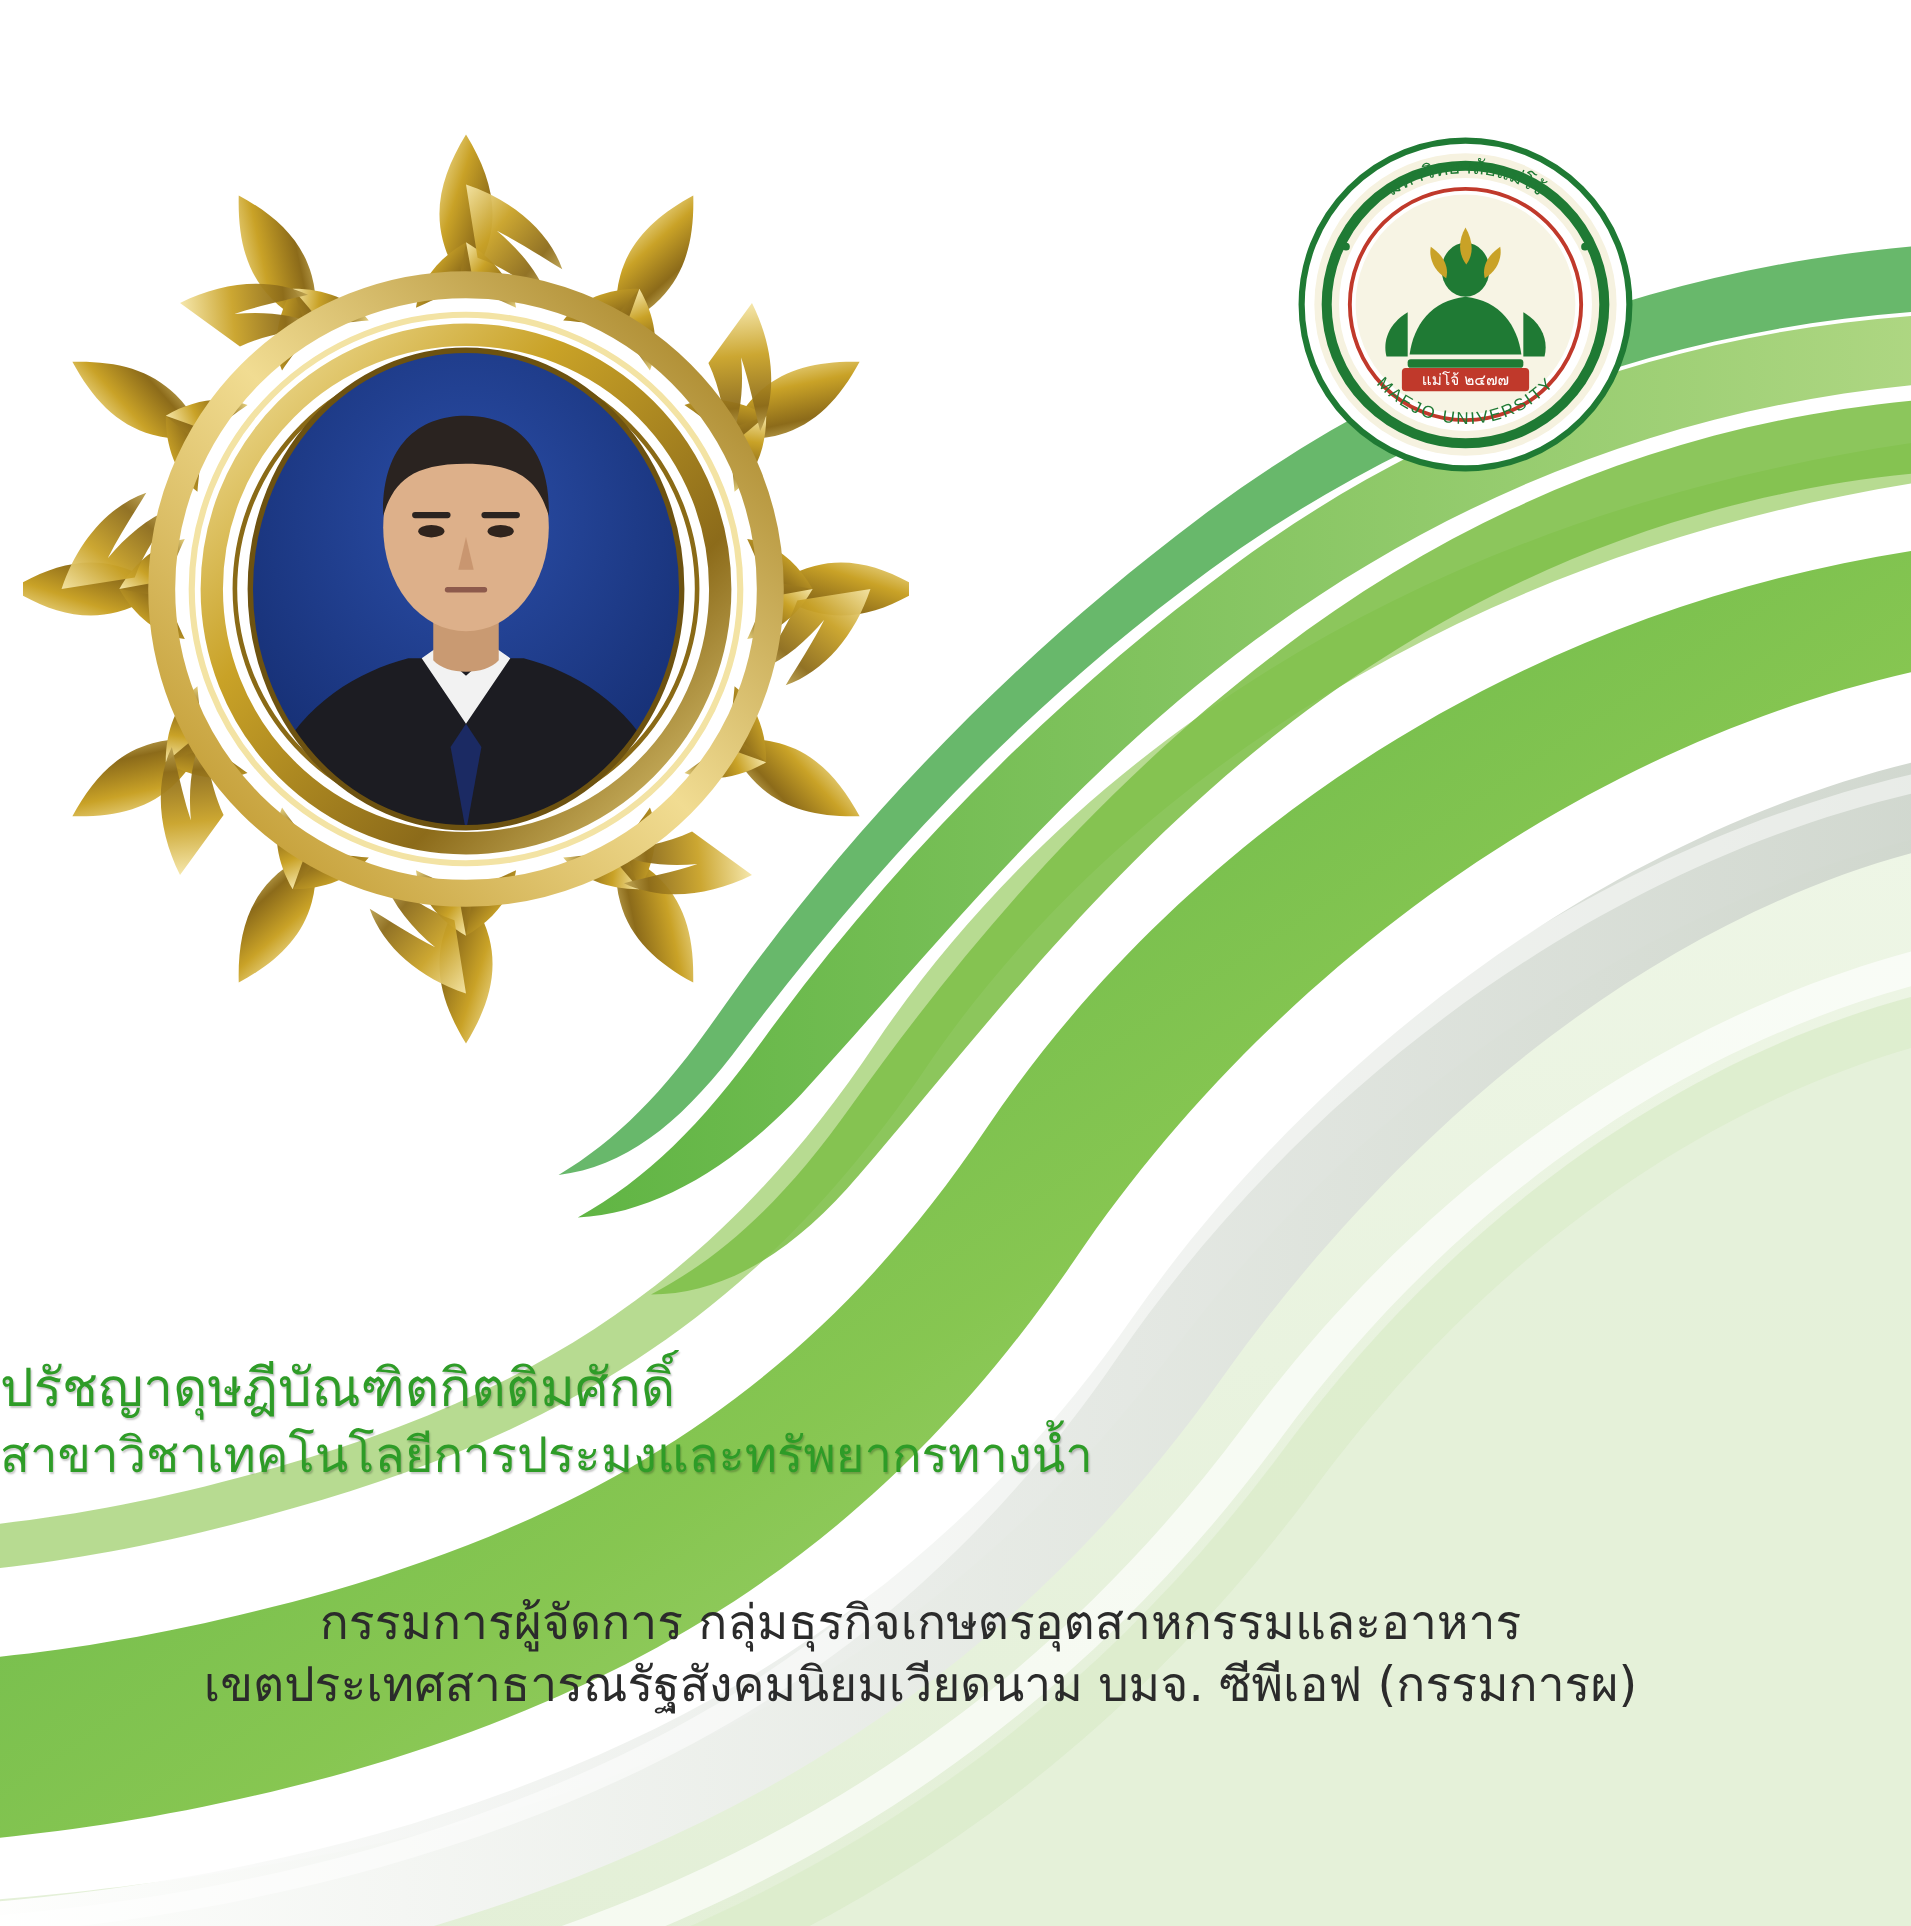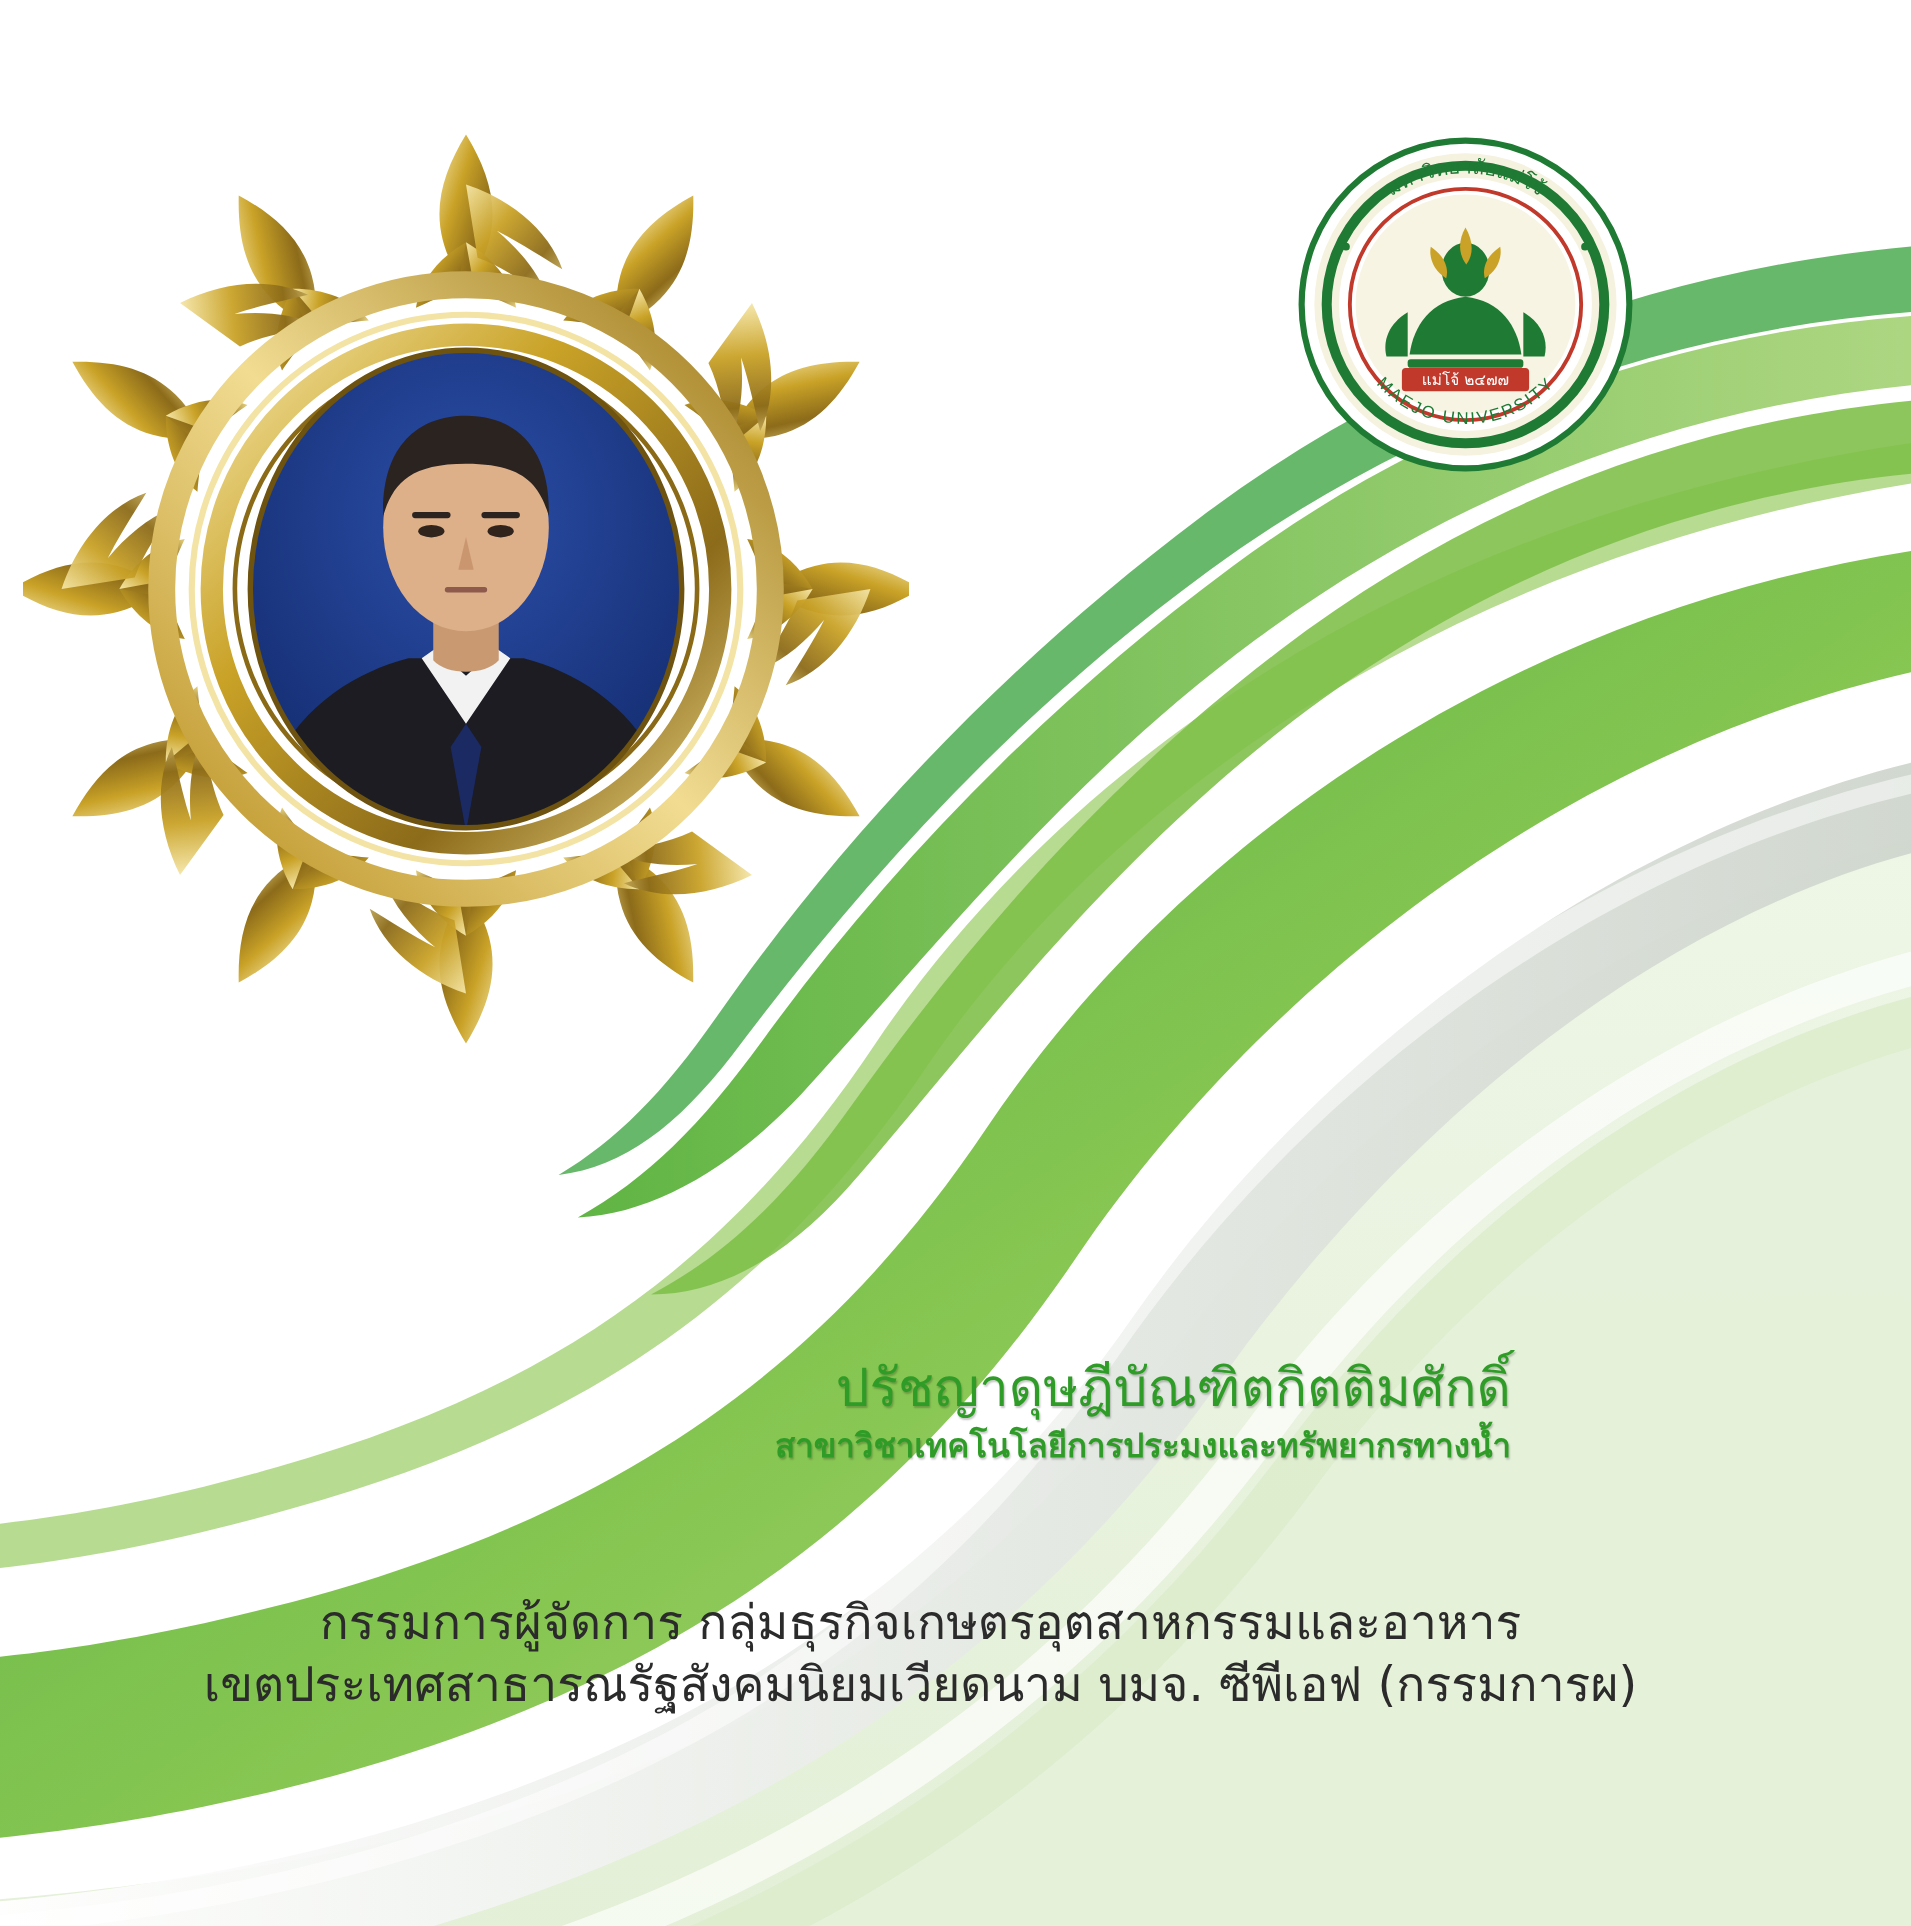--- a/index.html
+++ b/index.html
@@ -66,31 +66,30 @@
     letter-spacing: 0.4px;
     text-shadow: 1.5px 1.9px 2.3px rgba(0,0,0,0.28);
     line-height: 1.12;
   }
 
   .degree {
     position: absolute;
     left: 0;
     top: 1356px;
     width: 1511px;
-    text-align: right;
+    text-align: left;
     color: #2e9c27;
     font-size: 53px;
     line-height: 1.22;
     text-shadow: 1.2px 1.5px 1.9px rgba(0,0,0,0.22);
   }
   .degree .line2 {
     display: block;
-    font-size: 33px;
+    font-size: 49px;
     margin-top: 5.4px;
-    font-weight: bold;
   }
 
   .position {
     position: absolute;
     left: 0;
     top: 1591px;
     width: 1841px;
     text-align: center;
     color: #2b2b2b;
     font-size: 48px;

